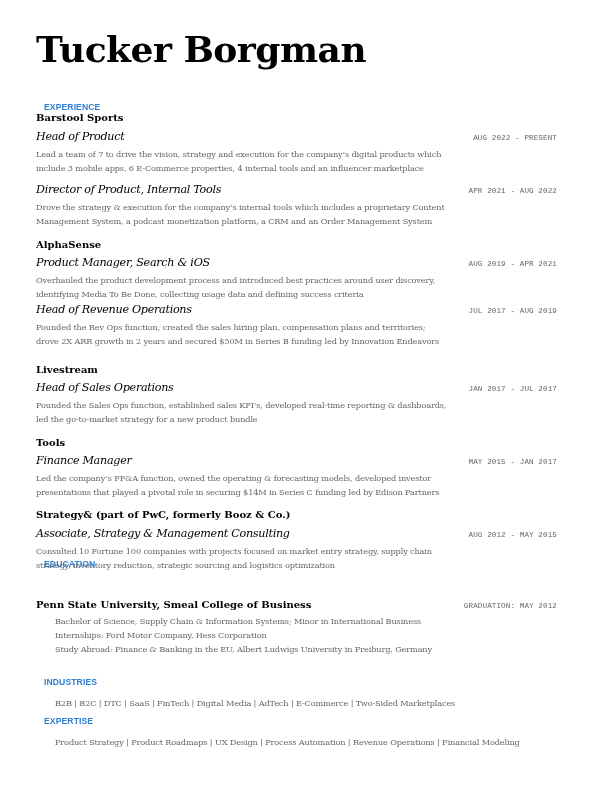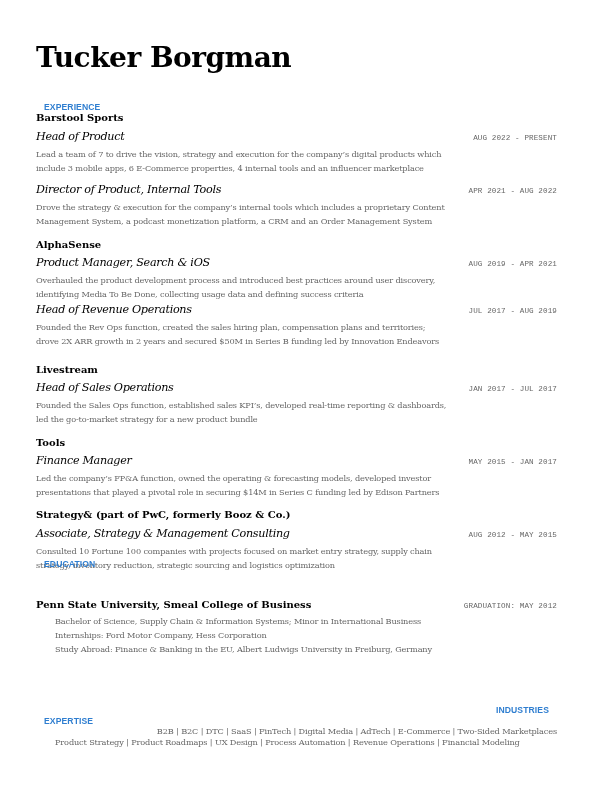--- a/index.html
+++ b/index.html
@@ -20,24 +20,24 @@
       top: 0;
       width: 521px;
     }
     .header {
       position: relative;
       height: 88px;
     }
     .name {
       position: absolute;
       left: 0;
-      top: 34px;
+      top: 25px;
       font-family: "DejaVu Serif", serif;
       font-weight: bold;
-      font-size: 28px;
+      font-size: 36px;
       letter-spacing: -0.5px;
       color: #000000;
       margin: 0;
       line-height: 48px;
     }
     .contact {
       position: absolute;
       right: 0;
       top: 27px;
       text-align: right;
@@ -234,21 +234,21 @@
       <span class="company">Penn State University, Smeal College of Business</span>
       <span class="dates">GRADUATION: MAY 2012</span>
     </div>
     <div style="margin-top:1px;">
       <div class="plain-line">Bachelor of Science, Supply Chain &amp; Information Systems; Minor in International Business</div>
       <div class="plain-line">Internships: Ford Motor Company, Hess Corporation</div>
       <div class="plain-line">Study Abroad: Finance &amp; Banking in the EU, Albert Ludwigs University in Freiburg, Germany</div>
     </div>
   </div>
 
-  <div class="block" style="top:696px;text-align:right;">
+  <div class="block" style="top:668px;">
     <div class="section-title">INDUSTRIES</div>
     <div class="plain-line" style="margin-top:2px;">B2B | B2C | DTC | SaaS | FinTech | Digital Media | AdTech | E-Commerce | Two-Sided Marketplaces</div>
   </div>
 
   <div class="block" style="top:707px;">
     <div class="section-title">EXPERTISE</div>
     <div class="skills" style="margin-top:2px;">
       <div class="plain-line">Product Strategy | Product Roadmaps | UX Design | Process Automation | Revenue Operations | Financial Modeling</div>
     </div>
   </div>

